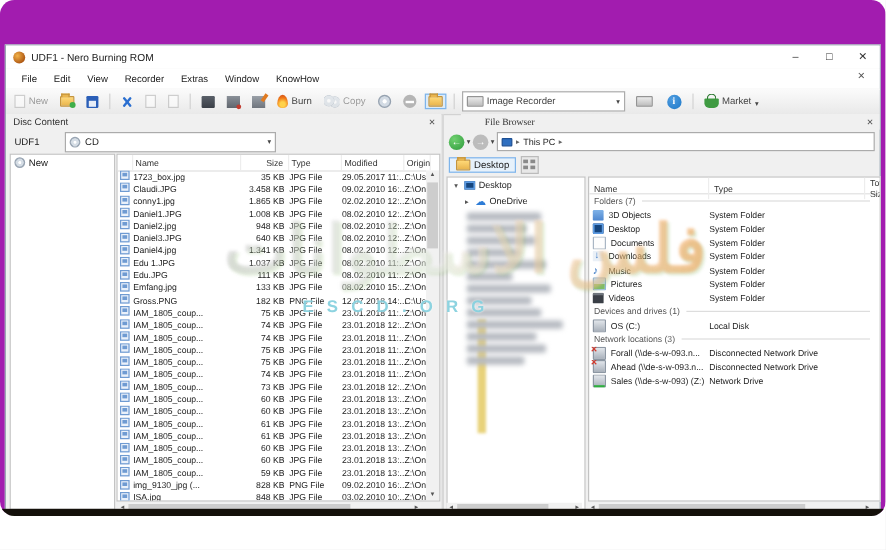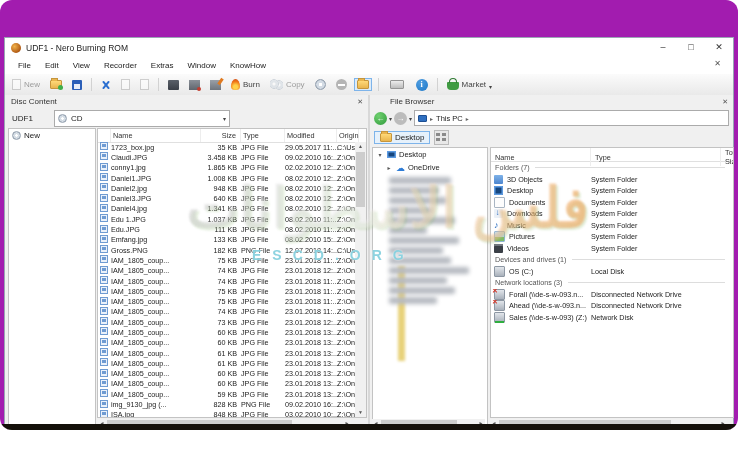--- a/index.html
+++ b/index.html
@@ -217,39 +217,44 @@
       <span class="tb">
           <span class="i i-disc"></span>
         </span>
       <span class="tb">
           <span class="i i-eject"></span>
         </span>
       <span class="tb active">
           <span class="i i-folder"></span>
         </span>
       <span class="tsep"></span>
+      <span class="ir-combo">
+        <span class="i i-drive"></span>
+        <span>Image Recorder</span>
+        <span class="caret" style="margin-left:auto;">▾</span>
+      </span>
       <span class="sq-btn">
           <span class="i i-drive"></span>
         </span>
       <span class="tb">
           <span class="i i-info">i</span>
         </span>
       <span class="tsep"></span>
       <span class="tb">
         <span class="i i-basket"></span>
         <span>Market</span>
         <span class="caret" style="align-self:flex-end;">▾</span>
       </span>
     </div>
 
     <div class="ph" style="left:0;width:363px;padding-left:6px;box-sizing:border-box;">
       <span>Disc Content</span>
       <span class="x">✕</span>
     </div>
-    <div class="ph" style="left:365px;right:0;padding-left:20px;box-sizing:border-box;">
+    <div class="ph" style="left:379px;right:0;padding-left:20px;box-sizing:border-box;font-family:Liberation Serif, serif;">
       <span>File Browser</span>
       <span class="x">✕</span>
     </div>
     <div class="splitter"></div>
 
     <div class="comprow">
       <span>UDF1</span>
       <span class="combo">
         <span class="i i-cd-s"></span>
         <span>CD</span>
@@ -698,21 +703,21 @@
             </span>
             <span>Disconnected Network Drive</span>
             <span></span>
           </div>
 
           <div class="frow">
             <span class="name">
               <span class="gi gi-netok"></span>
               <span>Sales (\\de-s-w-093) (Z:)</span>
             </span>
-            <span>Network Disk</span>
+            <span>Network Drive</span>
             <span></span>
           </div>
         </div>
     </div>
     <div class="hsb" style="left:367px;width:113px;">
       <span class="lt">◄</span>
       <span class="track">
           <span class="thumb"></span>
         </span>
       <span class="rt">►</span>

